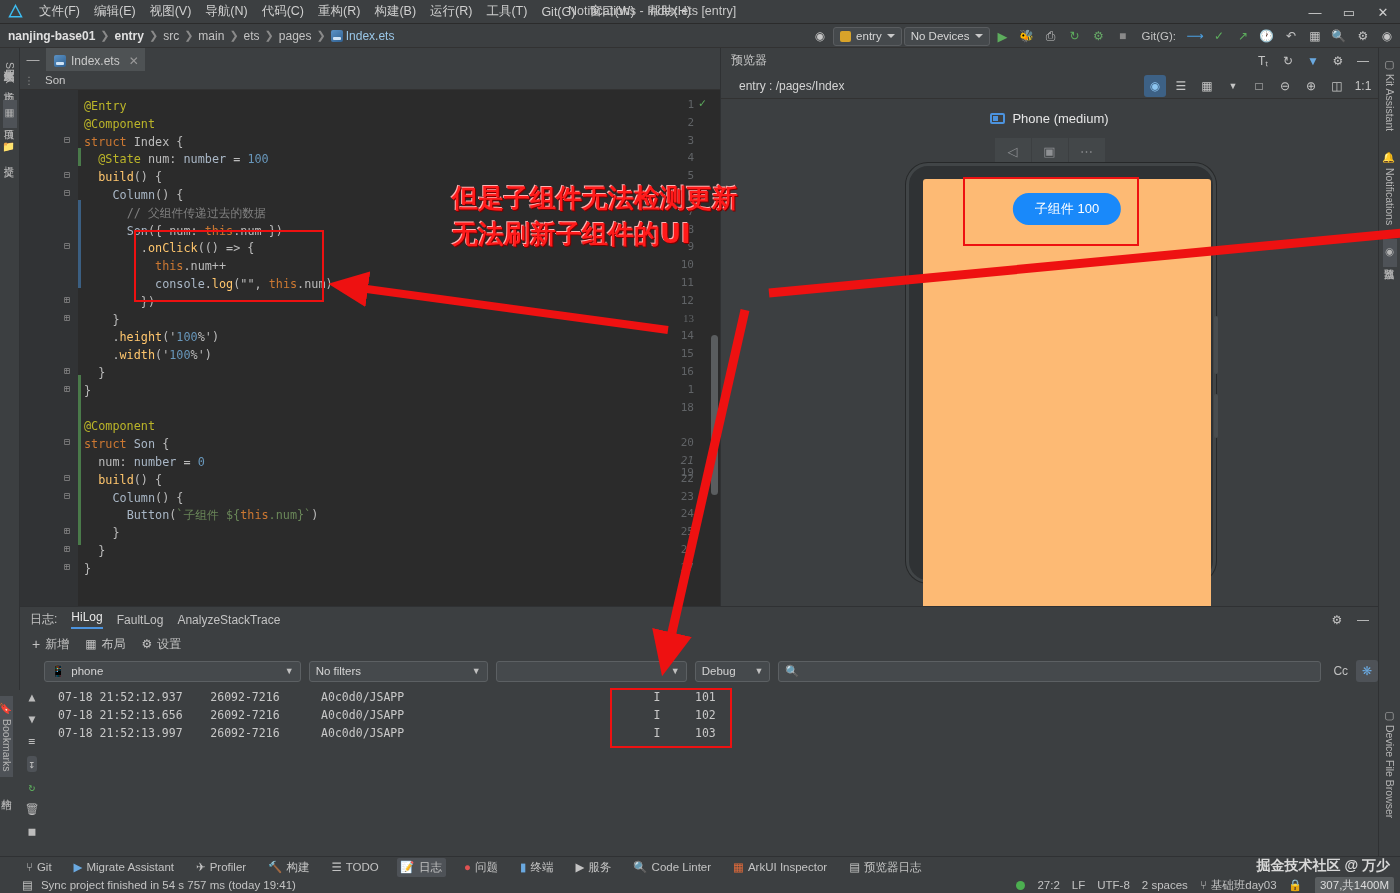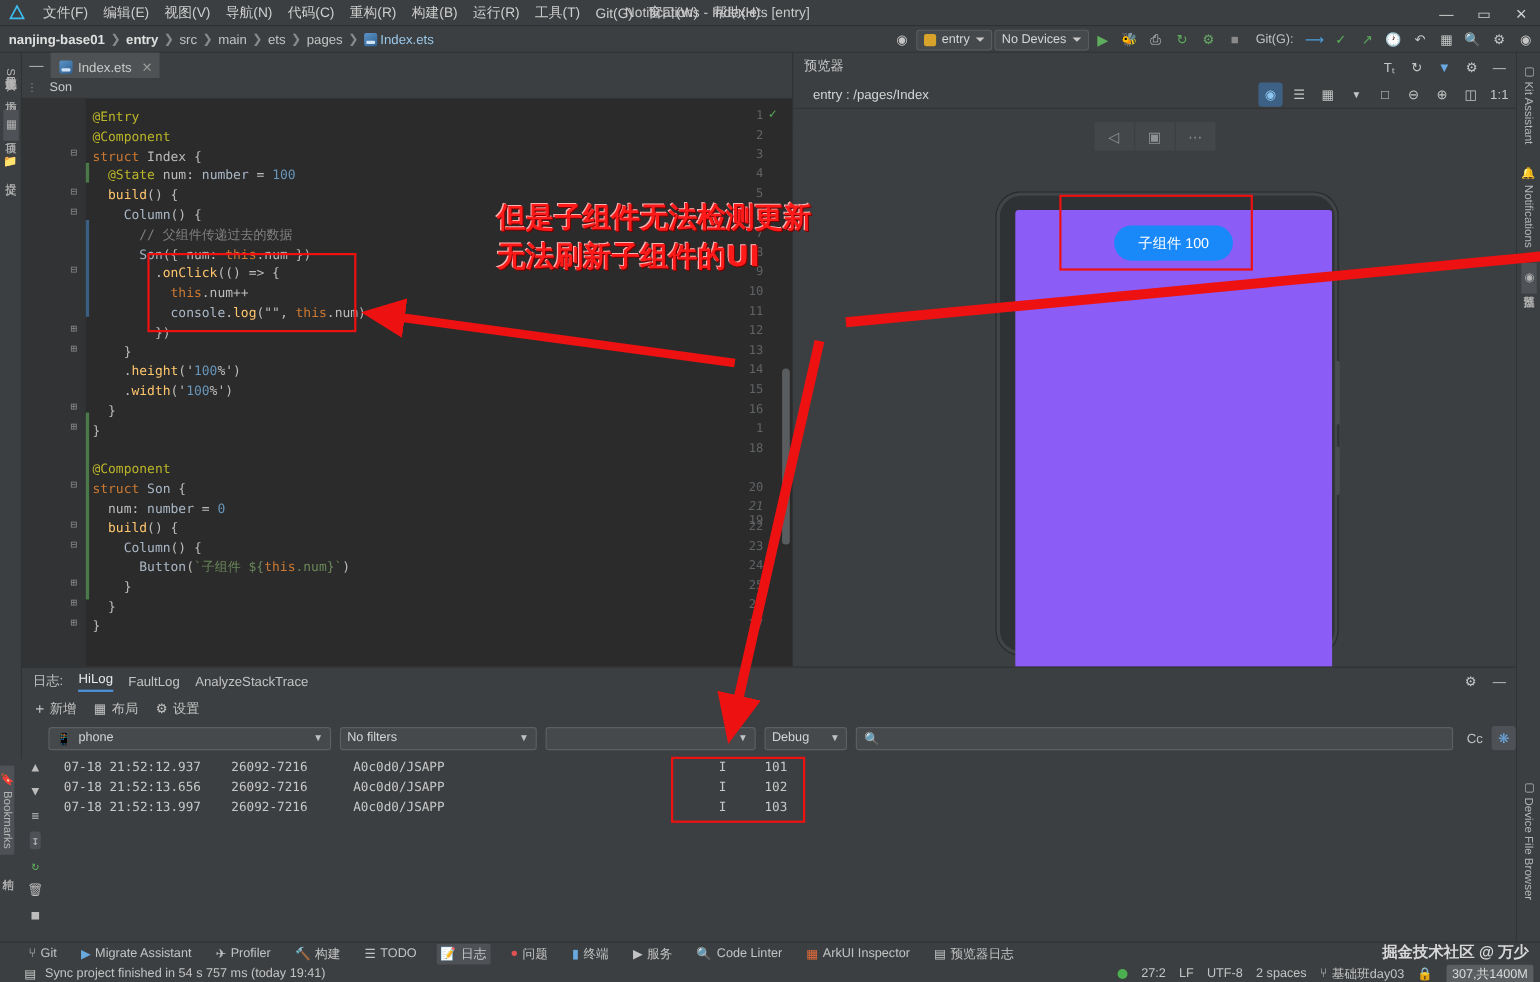--- a/index.html
+++ b/index.html
@@ -119,21 +119,21 @@
   .dev-label{ display:flex; align-items:center; justify-content:center; gap:7px; padding-top:12px; color:#e6e6e6; font-size:13px;}
   .dev-ico{ width:15px;height:11px;border:2px solid #4c93de; border-radius:2px; position:relative;}
   .dev-ico:after{content:"";position:absolute;left:1px;top:1px;width:5px;height:5px;background:#4c93de;}
   .dev-ctrls{ display:flex; justify-content:center; gap:1px; margin-top:12px;}
   .dev-ctrls div{ width:36px;height:26px; background:#434749; display:flex;align-items:center;justify-content:center; color:#8f9194; font-size:13px;}
   .phone{
     position:absolute; left:185px; top:64px; width:310px; height:420px;
     background:#2f3234; border-radius:22px; border:3px solid #414547;
     box-shadow:0 0 0 1px #262829;
   }
-  .phone-screen{ position:absolute; left:14px; top:13px; width:288px; height:499px; background:#8b5cf6; border-radius:3px;}
+  .phone-screen{ position:absolute; left:14px; top:13px; width:288px; height:499px; background:#fdba74; border-radius:3px;}
   .son-btn{
     position:absolute; left:50%; transform:translateX(-50%); top:14px;
     background:#1989fa; color:#fff; border-radius:18px; padding:7px 22px; font-size:13px; white-space:nowrap;
   }
   .phone-side{ position:absolute; right:-5px; width:4px; background:#494d4f; border-radius:2px;}
 
   
   .ann-text{
     position:absolute; color:#ff1a1a; font-size:26px; font-weight:bold;
     line-height:32px; white-space:nowrap;
@@ -343,21 +343,21 @@
           <div class="ln" style="top: 150.4px;">9</div>
           <div class="fold" style="top: 150.4px;">⊟</div>
           <div class="codeline" style="top: 150.4px;">        .<span class="k-fn">onClick</span>(() =&gt; {</div>
           <div class="ln" style="top: 168.2px;">10</div>
           <div class="codeline" style="top: 168.2px;">          <span class="k-kw">this</span>.num++</div>
           <div class="ln" style="top: 186px;">11</div>
           <div class="codeline" style="top: 186px;">          <span class="k-def">console</span>.<span class="k-fn">log</span>("", <span class="k-kw">this</span>.num)</div>
           <div class="ln" style="top: 203.8px;">12</div>
           <div class="fold" style="top: 203.8px;">⊞</div>
           <div class="codeline" style="top: 203.8px;">        })</div>
-          <div class="ln" style="top: 221.6px;">13</div>
+          <div class="ln" style="top: 221.6px; font-family: Liberation Serif, serif;">13</div>
           <div class="fold" style="top: 221.6px;">⊞</div>
           <div class="codeline" style="top: 221.6px;">    }</div>
           <div class="ln" style="top: 239.4px;">14</div>
           <div class="codeline" style="top: 239.4px;">    .<span class="k-fn">height</span>('<span class="k-num">100</span>%')</div>
           <div class="ln" style="top: 257.2px;">15</div>
           <div class="codeline" style="top: 257.2px;">    .<span class="k-fn">width</span>('<span class="k-num">100</span>%')</div>
           <div class="ln" style="top: 275px;">16</div>
           <div class="fold" style="top: 275px;">⊞</div>
           <div class="codeline" style="top: 275px;">  }</div>
           <div class="ln" style="top: 292.8px;">1</div>
@@ -412,20 +412,24 @@
         <div class="tbtn">▦</div>
         <div class="tbtn" style="font-size:9px">▼</div>
         <div class="tbtn">□</div>
         <div class="tbtn">⊖</div>
         <div class="tbtn">⊕</div>
         <div class="tbtn">◫</div>
         <div class="tbtn">1:1</div>
       </div>
     </div>
     <div class="pv-canvas">
+      <div class="dev-label">
+        <span class="dev-ico"></span>
+        <span>Phone (medium)</span>
+      </div>
       <div class="dev-ctrls">
         <div>◁</div>
         <div>▣</div>
         <div>⋯</div>
       </div>
       <div class="phone">
         <div class="phone-side" style="top:150px;height:58px;"></div>
         <div class="phone-side" style="top:228px;height:44px;"></div>
         <div class="phone-screen">
           <div class="son-btn">子组件 100</div>

